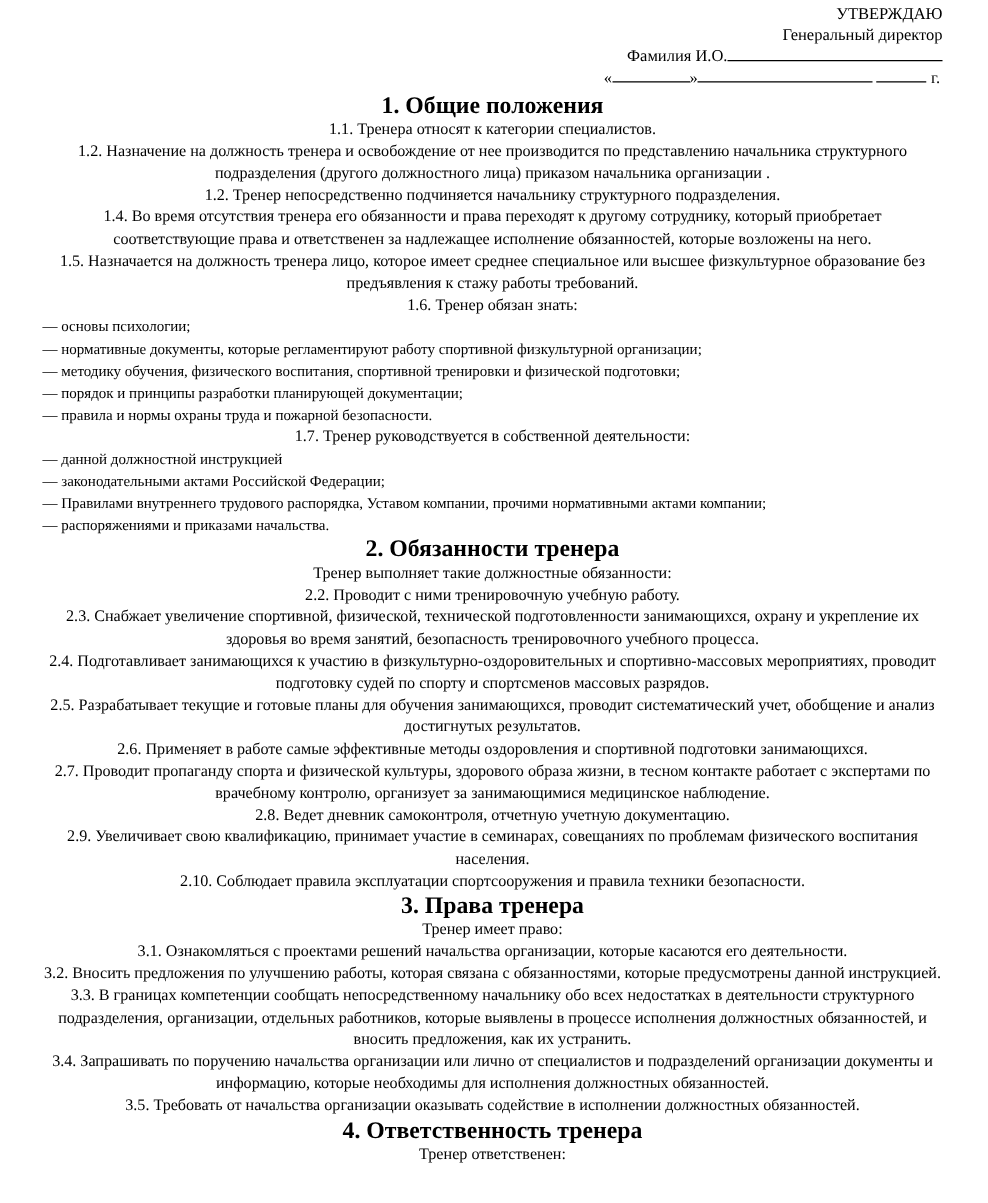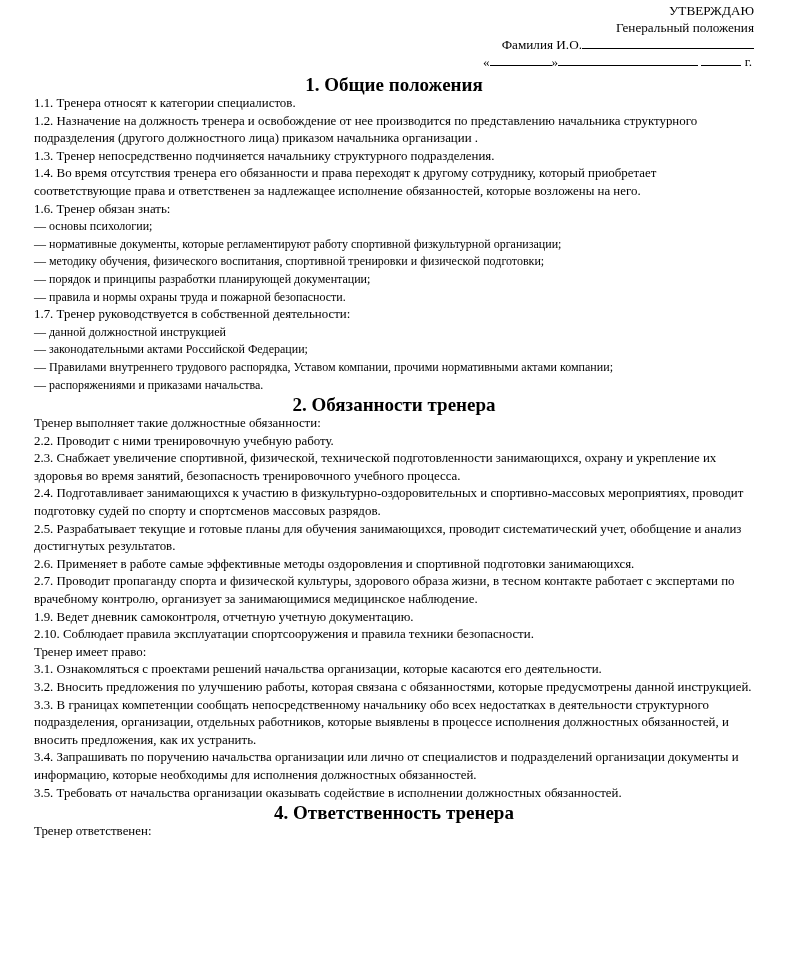--- a/index.html
+++ b/index.html
@@ -59,73 +59,76 @@
     padding: 0;
     line-height: 18px;
   }
 
   
   p.para {
     font-size: 12.9px;
     line-height: 17.6px;
     margin: 0;
     padding: 0;
-    text-align: left;
+    text-align: center;
     text-indent: 0;
   }
   p.bullet {
     font-size: 12px;
     line-height: 17.6px;
     margin: 0;
     padding: 0;
   }
 </style>
 </head>
 <body>
 
 <div class="page">
 
   <div class="approval">
     <span class="line">УТВЕРЖДАЮ</span>
-    <span class="line">Генеральный положения</span>
+    <span class="line">Генеральный директор</span>
     <span class="line">
       <span>Фамилия И.О.</span><span class="rule rule-name"></span>
     </span>
     <span class="date-line">
       <span>«</span><span class="rule rule-day"></span><span>»</span><span class="rule rule-month"></span>&nbsp;<span class="rule rule-year"></span>&nbsp;<span>г.</span>
     </span>
   </div>
 
   <div id="body-content">
       <h2 class="section-heading">1. Общие положения</h2>
       <p class="para">1.1. Тренера относят к категории специалистов.</p>
       <p class="para">1.2. Назначение на должность тренера и освобождение от нее производится по представлению начальника структурного подразделения (другого должностного лица) приказом начальника организации .</p>
-      <p class="para">1.3. Тренер непосредственно подчиняется начальнику структурного подразделения.</p>
+      <p class="para">1.2. Тренер непосредственно подчиняется начальнику структурного подразделения.</p>
       <p class="para">1.4. Во время отсутствия тренера его обязанности и права переходят к другому сотруднику, который приобретает соответствующие права и ответственен за надлежащее исполнение обязанностей, которые возложены на него.</p>
+      <p class="para">1.5. Назначается на должность тренера лицо, которое имеет среднее специальное или высшее  физкультурное образование без предъявления к стажу работы требований.</p>
       <p class="para">1.6. Тренер обязан знать:</p>
       <p class="bullet">— основы психологии;</p>
       <p class="bullet">— нормативные документы, которые регламентируют работу спортивной физкультурной организации;</p>
       <p class="bullet">— методику обучения,  физического воспитания, спортивной тренировки и физической подготовки;</p>
       <p class="bullet">— порядок и принципы разработки планирующей документации;</p>
       <p class="bullet">— правила и нормы охраны труда и пожарной безопасности.</p>
       <p class="para">1.7. Тренер руководствуется в собственной деятельности:</p>
       <p class="bullet">— данной должностной инструкцией</p>
       <p class="bullet">— законодательными актами Российской Федерации;</p>
       <p class="bullet">— Правилами внутреннего трудового распорядка, Уставом компании, прочими нормативными актами компании;</p>
       <p class="bullet">— распоряжениями и приказами начальства.</p>
       <h2 class="section-heading">2. Обязанности тренера</h2>
       <p class="para">Тренер выполняет такие должностные обязанности:</p>
       <p class="para">2.2. Проводит с ними тренировочную учебную работу.</p>
       <p class="para">2.3. Снабжает увеличение спортивной, физической, технической подготовленности занимающихся, охрану и укрепление их здоровья во время занятий, безопасность тренировочного учебного процесса.</p>
       <p class="para">2.4. Подготавливает занимающихся к участию в физкультурно-оздоровительных и спортивно-массовых мероприятиях, проводит подготовку судей по спорту и спортсменов массовых разрядов.</p>
       <p class="para">2.5. Разрабатывает текущие и готовые планы для обучения занимающихся, проводит систематический учет, обобщение и анализ достигнутых результатов.</p>
       <p class="para">2.6. Применяет в  работе самые эффективные методы оздоровления и спортивной подготовки занимающихся.</p>
       <p class="para">2.7. Проводит пропаганду спорта и физической культуры, здорового образа жизни, в тесном контакте работает с экспертами по врачебному контролю, организует за занимающимися медицинское наблюдение.</p>
-      <p class="para">1.9. Ведет дневник самоконтроля, отчетную учетную документацию.</p>
+      <p class="para">2.8. Ведет дневник самоконтроля, отчетную учетную документацию.</p>
+      <p class="para">2.9. Увеличивает свою квалификацию, принимает участие в семинарах, совещаниях по проблемам физического воспитания населения.</p>
       <p class="para">2.10. Соблюдает правила эксплуатации спортсооружения и правила техники безопасности.</p>
+      <h2 class="section-heading">3. Права тренера</h2>
       <p class="para">Тренер имеет право:</p>
       <p class="para">3.1. Ознакомляться с проектами решений начальства организации, которые касаются его деятельности.</p>
       <p class="para">3.2. Вносить предложения по улучшению работы, которая связана с обязанностями, которые предусмотрены данной инструкцией.</p>
       <p class="para">3.3. В границах  компетенции сообщать непосредственному начальнику обо всех недостатках в деятельности структурного подразделения, организации,  отдельных работников,  которые выявлены в процессе исполнения должностных обязанностей, и вносить предложения, как  их устранить.</p>
       <p class="para">3.4. Запрашивать по поручению начальства организации или лично от специалистов и подразделений организации документы и информацию, которые необходимы для исполнения должностных обязанностей.</p>
       <p class="para">3.5. Требовать от начальства организации оказывать содействие в исполнении должностных обязанностей.</p>
       <h2 class="section-heading">4. Ответственность тренера</h2>
       <p class="para">Тренер ответственен:</p>
     </div>
 

